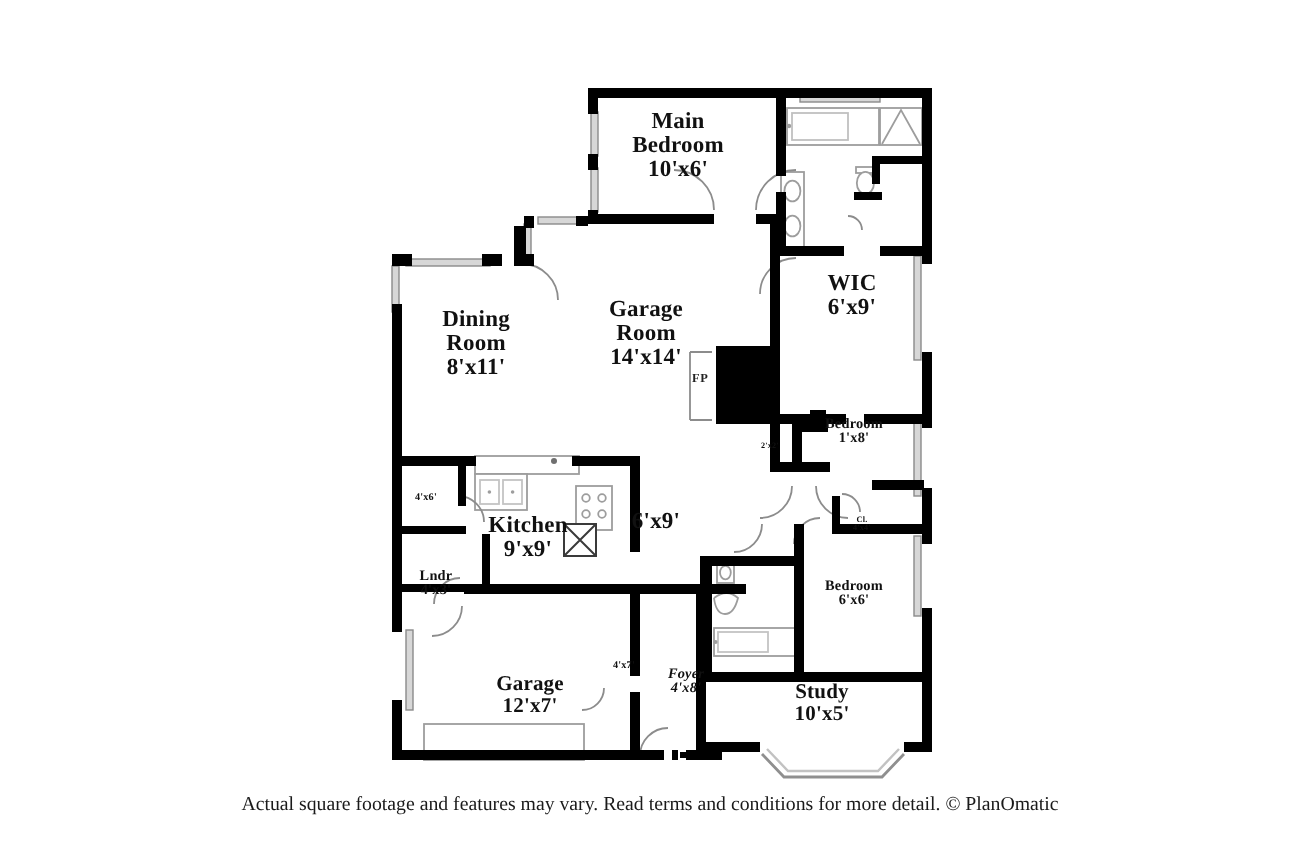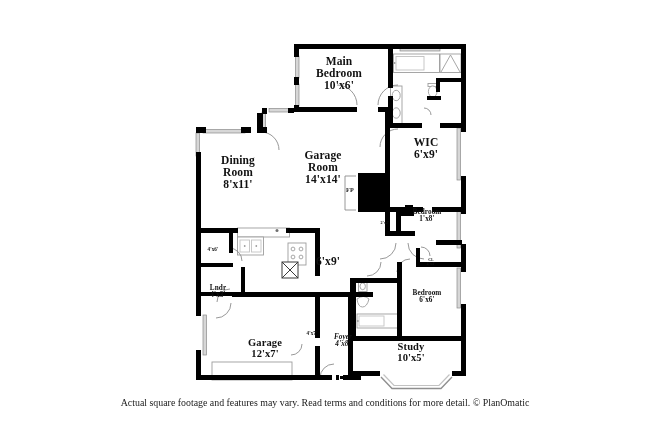--- a/index.html
+++ b/index.html
@@ -289,20 +289,24 @@
     <span class="nm">Room</span>
     <span class="dim">14'x14'</span>
   </div>
 
   <div class="room-label size-lg" style="left:202px; top:155px; width:72px;">
     <span class="nm">Dining</span>
     <span class="nm">Room</span>
     <span class="dim">8'x11'</span>
   </div>
 
+  <div class="room-label size-lg" style="left:228px; top:258px; width:72px;">
+    <span class="nm">Kitchen</span>
+    <span class="dim">9'x9'</span>
+  </div>
 
   <div class="room-label size-lg" style="left:305px; top:256px; width:46px;">
     <span class="dim">6'x9'</span>
   </div>
 
   <div class="room-label size-sm" style="left:200px; top:285px; width:36px;">
     <span class="nm">Lndr</span>
     <span class="dim">4'x3'</span>
   </div>
 

